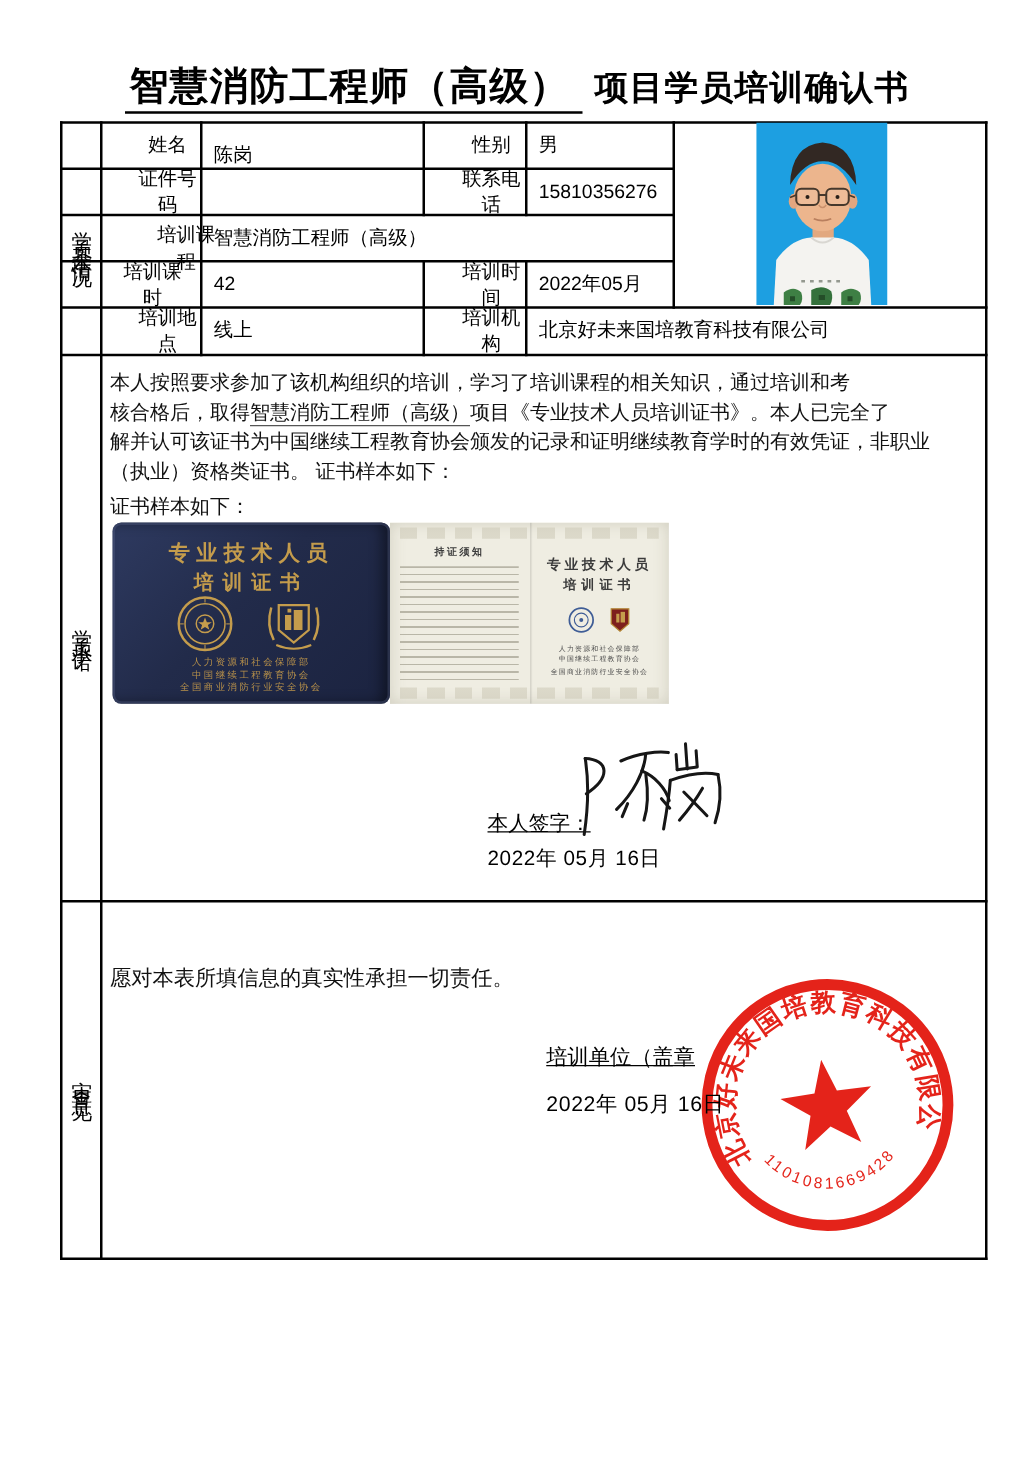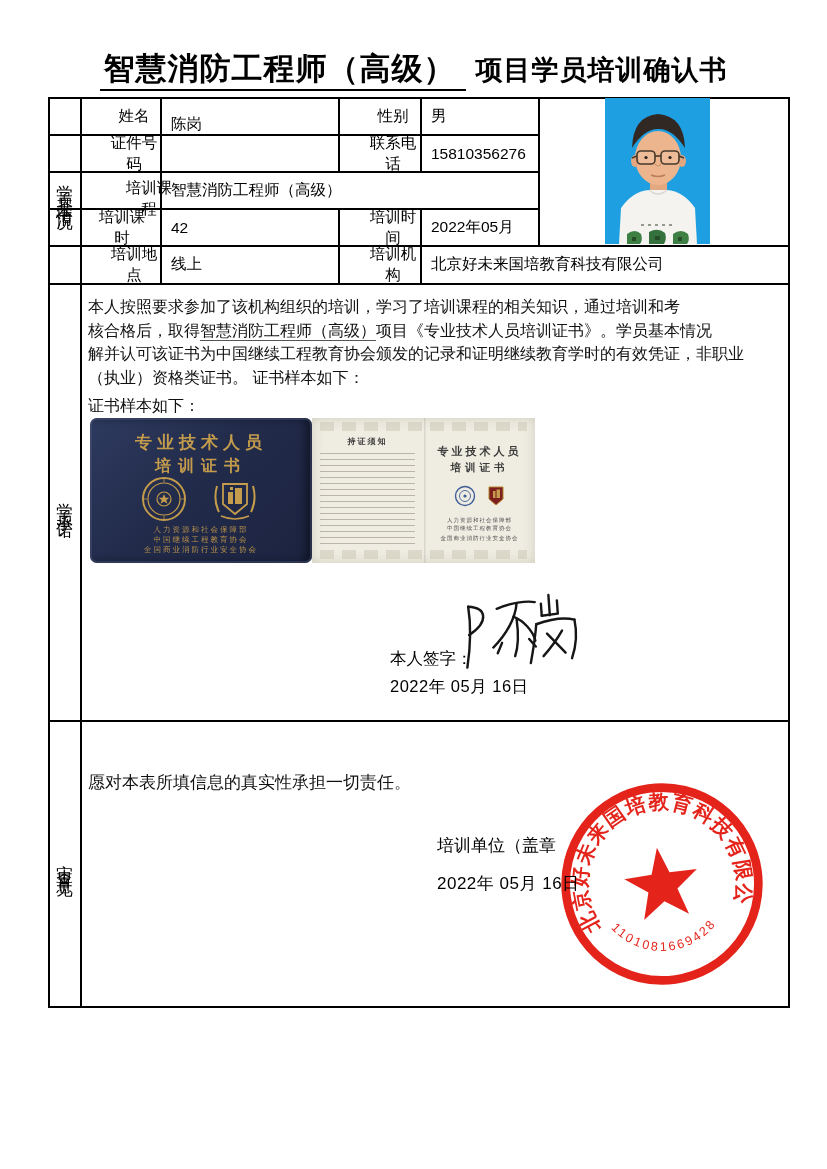--- a/index.html
+++ b/index.html
@@ -21,21 +21,21 @@
   .cell.center { justify-content:center; text-align:center;padding-left:26px; }
   .cell.left { justify-content:flex-start; padding-left:9px; }
   .vhead { position:absolute; display:flex; align-items:center; justify-content:center;
            writing-mode:vertical-rl; text-orientation:upright; letter-spacing:6px;
            font-size:16.5px; font-weight:500; }
 
   
   .para { position:absolute; font-size:16px; line-height:23.5px; color:#111; white-space:nowrap; }
   .u { border-bottom:1.5px solid #555; padding-bottom:1px; }
 
-  .sig-label { position:absolute; font-size:16.5px; }
+  .sig-label { position:absolute; font-size:16.5px;text-decoration:underline; }
   .date-line { position:absolute; font-size:16.5px; letter-spacing:0.5px; }
 
   
   .certs { position:absolute; left:90px; top:418px; width:445px; height:145px; display:flex; }
   .cert-cover { position:relative; width:222px; height:145px; border-radius:7px;
                 background:linear-gradient(135deg,#2e3a60 0%, #222b4a 45%, #1b2340 100%);
                 box-shadow:inset 0 0 0 2px rgba(90,100,140,.35), inset -6px 0 10px rgba(0,0,0,.45);
                 overflow:hidden; }
   .cover-title { position:absolute; top:13px; left:0; width:100%; text-align:center; color:#c49c4c;
                  font-family:"Liberation Serif", serif; font-weight:bold; }
@@ -158,21 +158,21 @@
       </g>
       <g fill="#244d28">
         <rect x="27" y="139" width="4" height="4"></rect>
           <rect x="50" y="138" width="5" height="4"></rect>
           <rect x="73" y="139" width="4" height="4"></rect>
       </g>
     </svg>
   </div>
 
   <div class="para indent" style="left:88px;top:295px">本人按照要求参加了该机构组织的培训，学习了培训课程的相关知识，通过培训和考</div>
-  <div class="para" style="left:88px;top:318.5px"><span>核合格后，取得</span><span class="u">智慧消防工程师（高级）</span><span>项目《专业技术人员培训证书》。学员基本情况</span></div>
+  <div class="para" style="left:88px;top:318.5px"><span>核合格后，取得</span><span class="u">智慧消防工程师（高级）</span><span>项目《专业技术人员培训证书》。本人已完全了</span></div>
   <div class="para" style="left:88px;top:342px">解并认可该证书为中国继续工程教育协会颁发的记录和证明继续教育学时的有效凭证，非职业</div>
   <div class="para" style="left:88px;top:365.5px">（执业）资格类证书。 证书样本如下：</div>
   <div class="para" style="left:88px;top:394px">证书样本如下：</div>
 
   <div class="certs">
     <div class="cert-cover">
       <div class="cover-title">
         <div class="t1">专业技术人员</div>
         <div class="t2">培训证书</div>
       </div>

